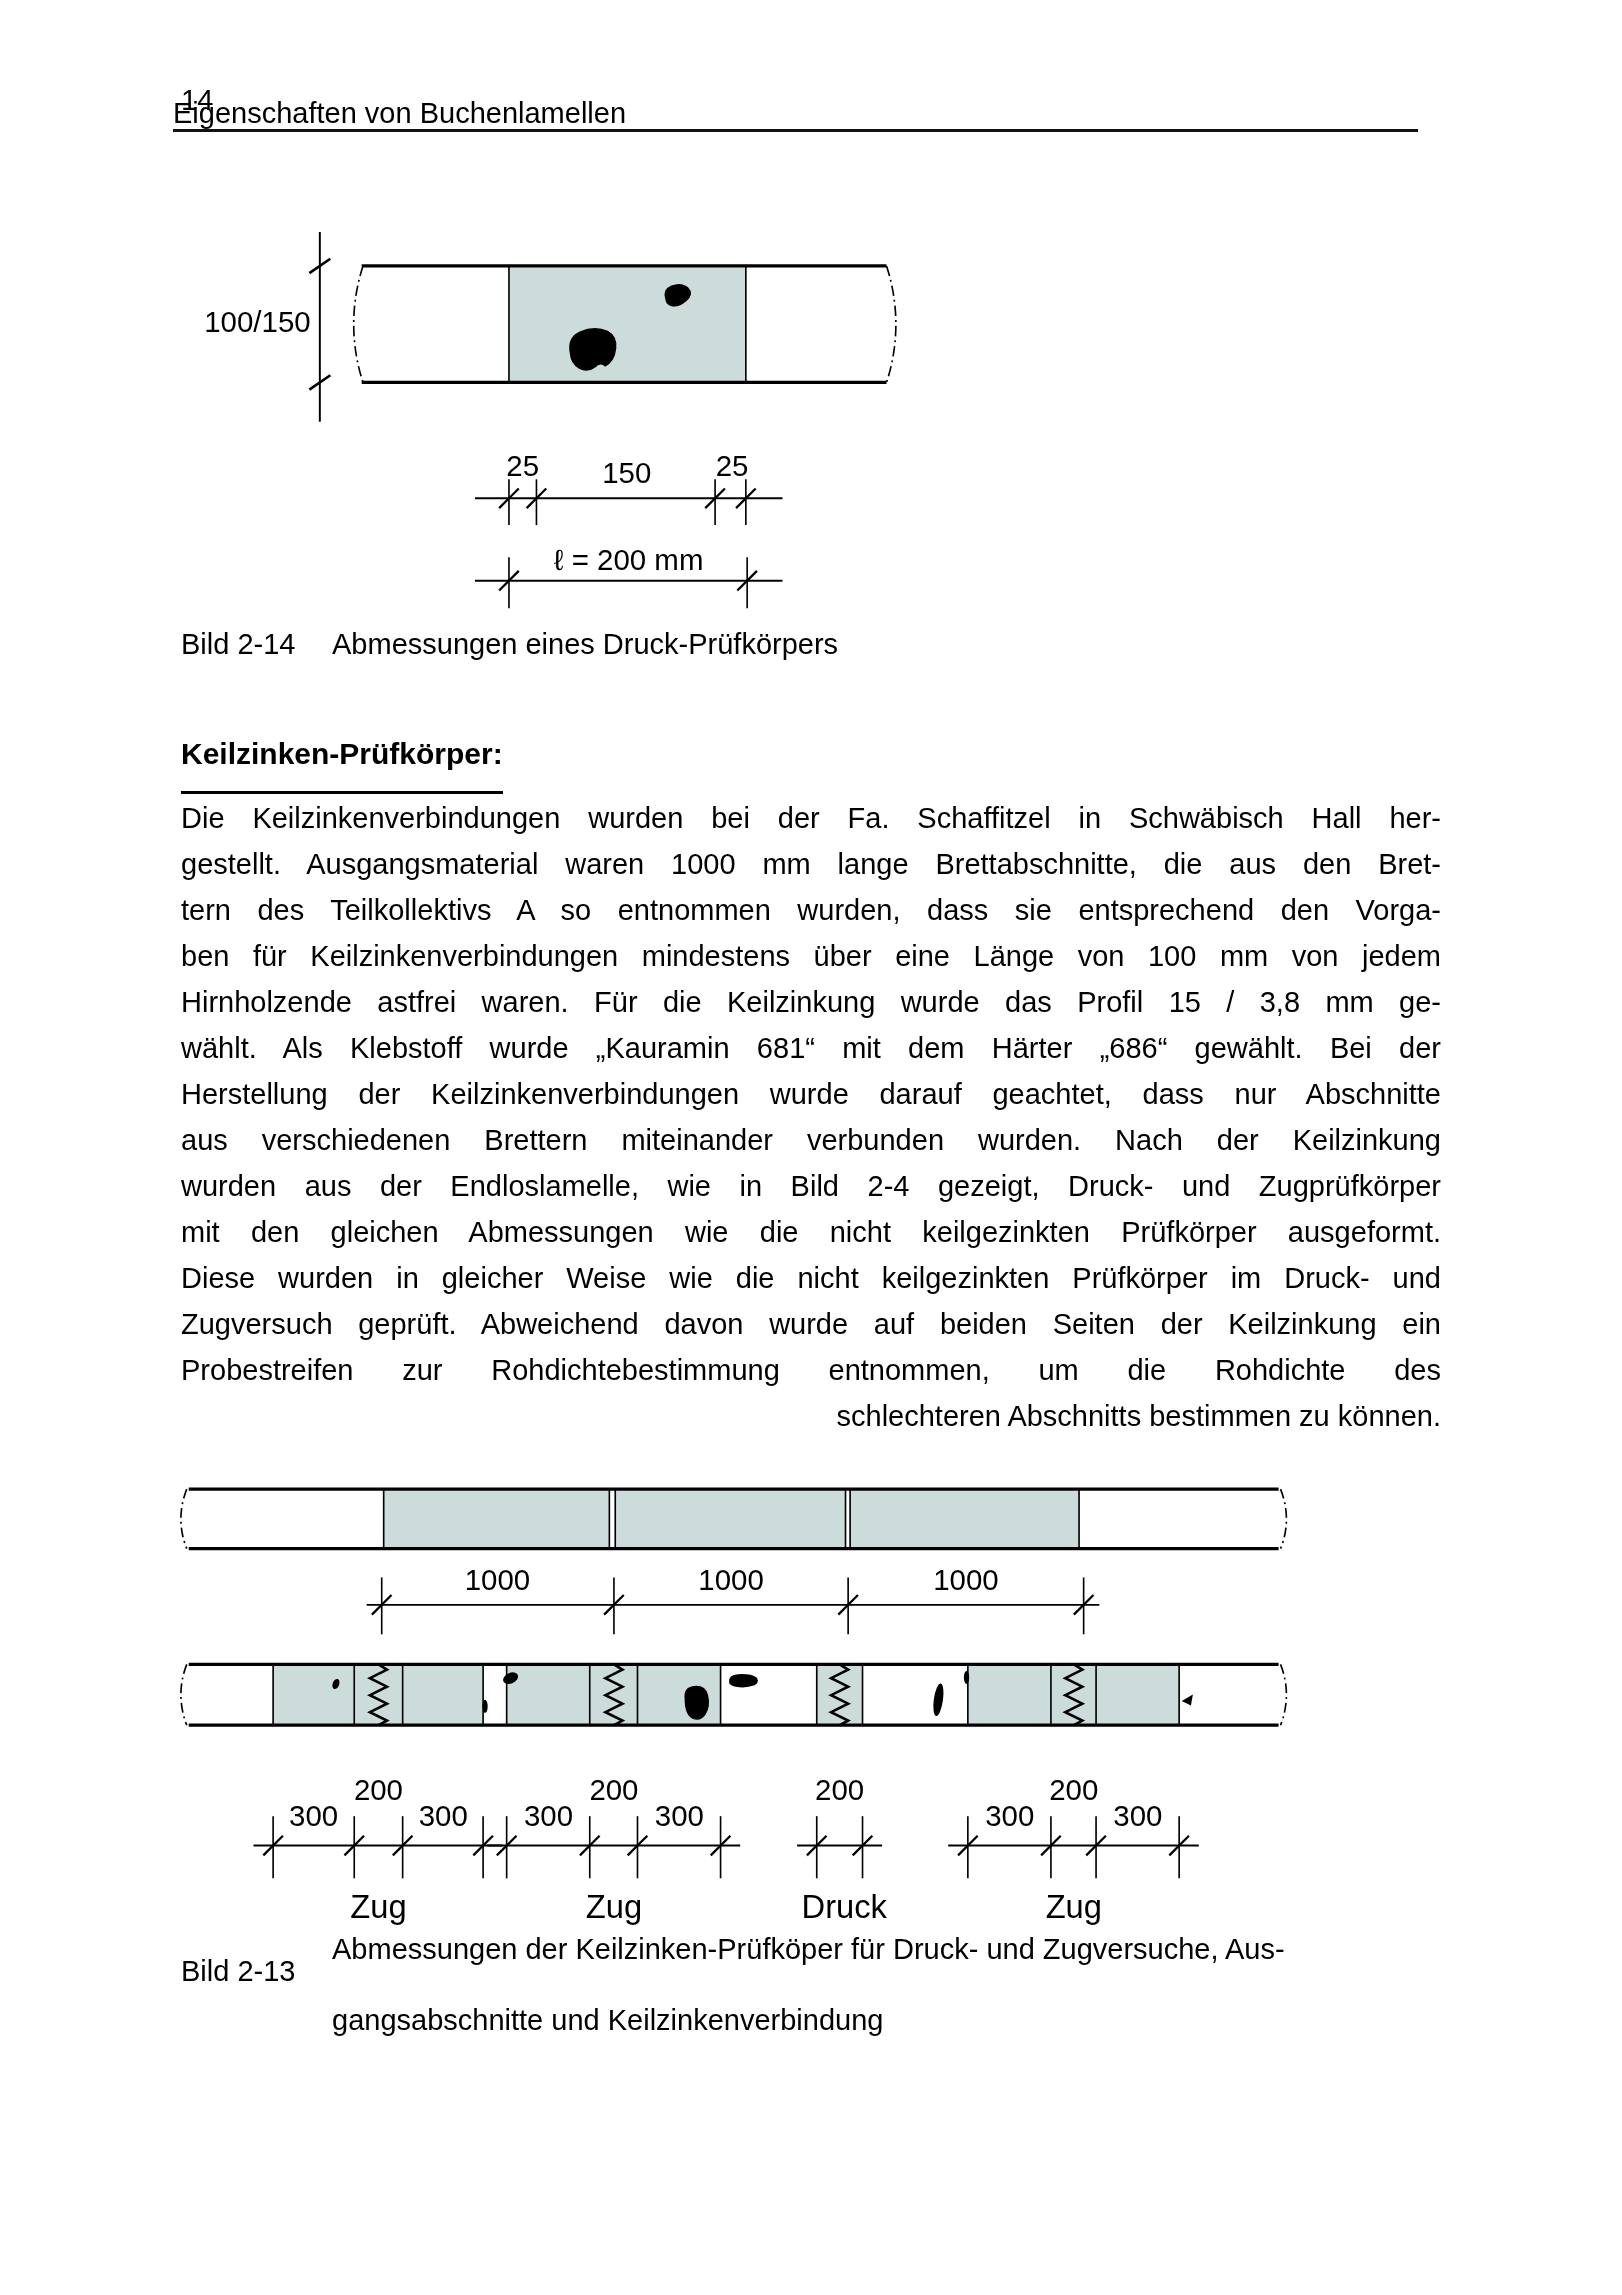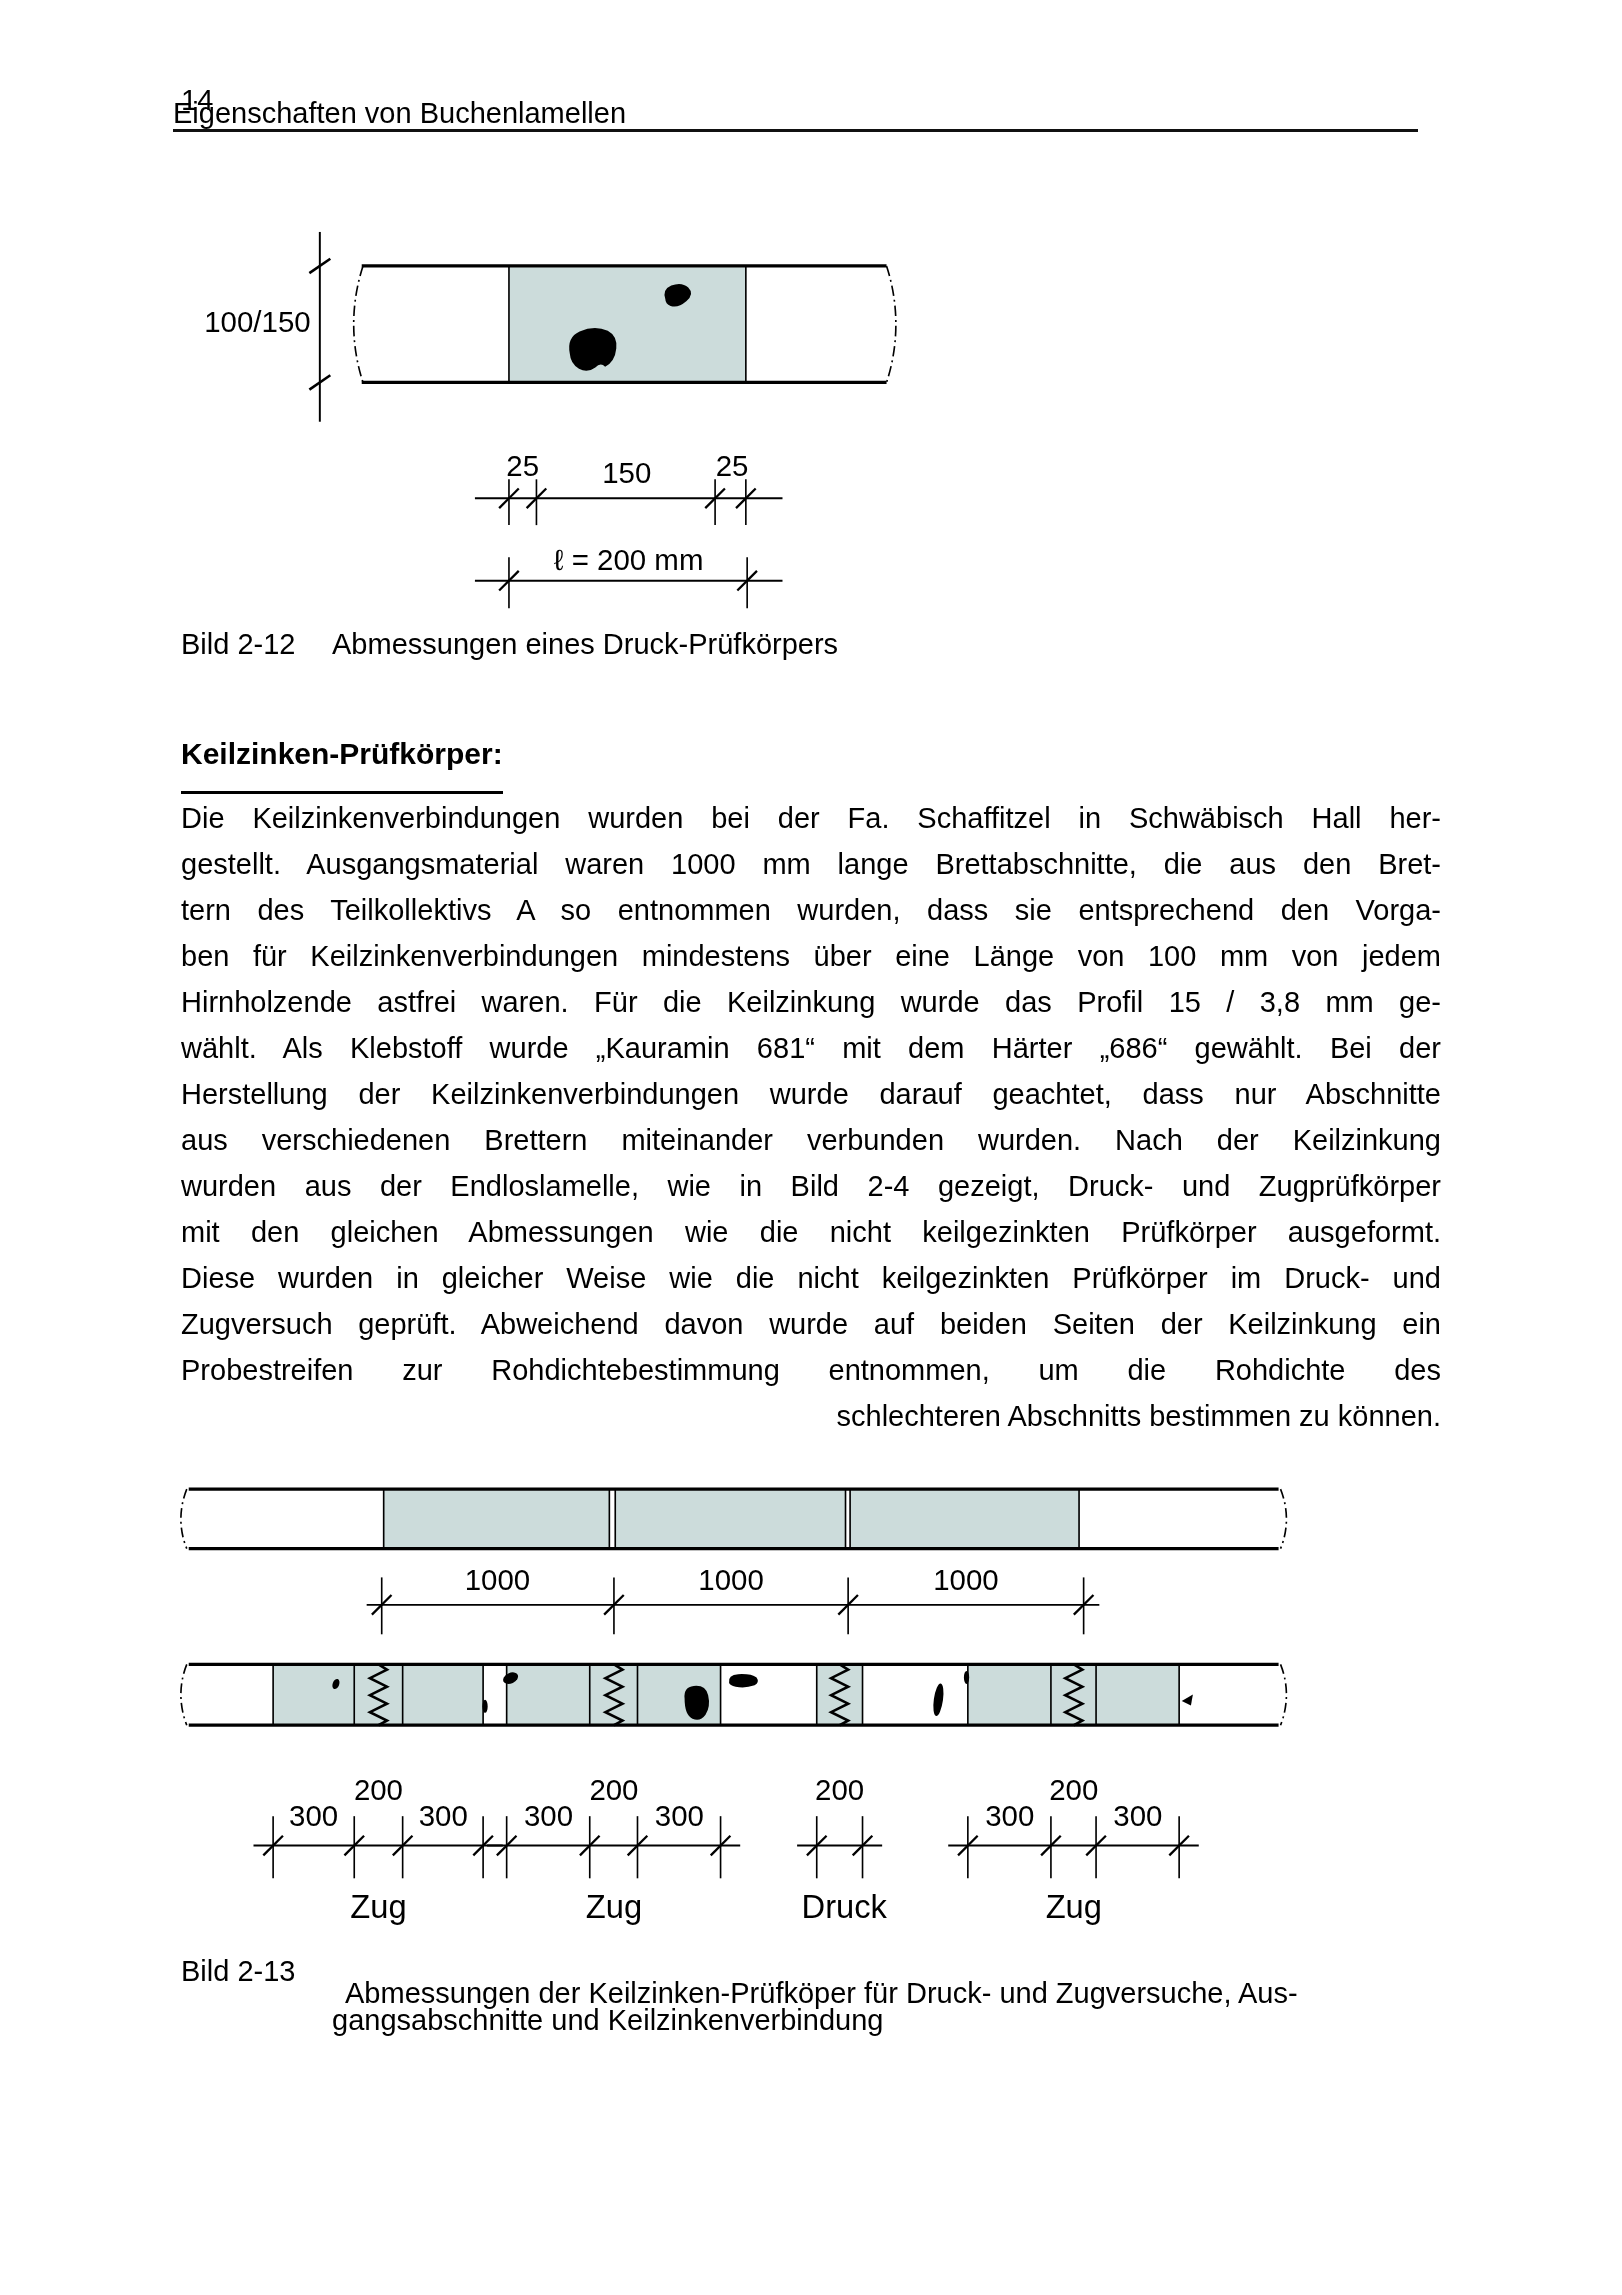--- a/index.html
+++ b/index.html
@@ -15,21 +15,21 @@
   .hrule{left:173px;top:129px;width:1245px;height:2.6px;background:#111;}
   
   .figA{left:151px;top:222px;}
   .figB{left:170px;top:1476px;}
   svg text{font-family:"Liberation Sans","DejaVu Sans",sans-serif;fill:#000;}
   
   .cap{font-size:29px;white-space:nowrap;}
   .capA-label{left:181px;top:628px;}
   .capA-text{left:332px;top:628px;}
   .capB-label{left:181px;top:1955px;}
-  .capB-l1{left:332px;top:1977px;margin-left:13px;}
+  .capB-l1{left:332px;top:1933px;}
   .capB-l2{left:332px;top:2004px;}
   
   .secheading{
     left:181px;top:737px;font-size:30px;font-weight:bold;
     display:inline-block;border-bottom:3.3px solid #000;padding-bottom:20px;
     white-space:nowrap;
   }
   
   .para{left:181px;top:789px;width:1260px;font-size:29px;margin-top:6px;}
   .para .ln{height:46px;line-height:46px;white-space:normal;}
@@ -82,21 +82,21 @@
   <g stroke="#000">
     <line x1="495" y1="548" x2="965" y2="548" stroke-width="3"></line>
     <line x1="547" y1="512" x2="547" y2="590" stroke-width="2.5"></line>
     <line x1="911" y1="512" x2="911" y2="590" stroke-width="2.5"></line>
     <line x1="532" y1="563" x2="562" y2="533" stroke-width="3.5"></line>
     <line x1="896" y1="563" x2="926" y2="533" stroke-width="3.5"></line>
     <text x="730" y="532" font-size="45" text-anchor="middle" stroke="none">ℓ = 200 mm</text>
   </g>
 </svg>
 
-<div class="abs cap capA-label">Bild 2-12</div>
+<div class="abs cap capA-label">Bild 2-14</div>
 <div class="abs cap capA-text">Abmessungen eines Druck-Prüfkörpers</div>
 
 <div class="abs secheading">Keilzinken-Prüfkörper:</div>
 
 <div class="abs para">
   <div class="ln jline">Die Keilzinkenverbindungen wurden bei der Fa. Schaffitzel in Schwäbisch Hall her-</div>
   <div class="ln jline">gestellt. Ausgangsmaterial waren 1000 mm lange Brettabschnitte, die aus den Bret-</div>
   <div class="ln jline">tern des Teilkollektivs A so entnommen wurden, dass sie entsprechend den Vorga-</div>
   <div class="ln jline">ben für Keilzinkenverbindungen mindestens über eine Länge von 100 mm von jedem</div>
   <div class="ln jline">Hirnholzende astfrei waren. Für die Keilzinkung wurde das Profil 15 / 3,8 mm ge-</div>

